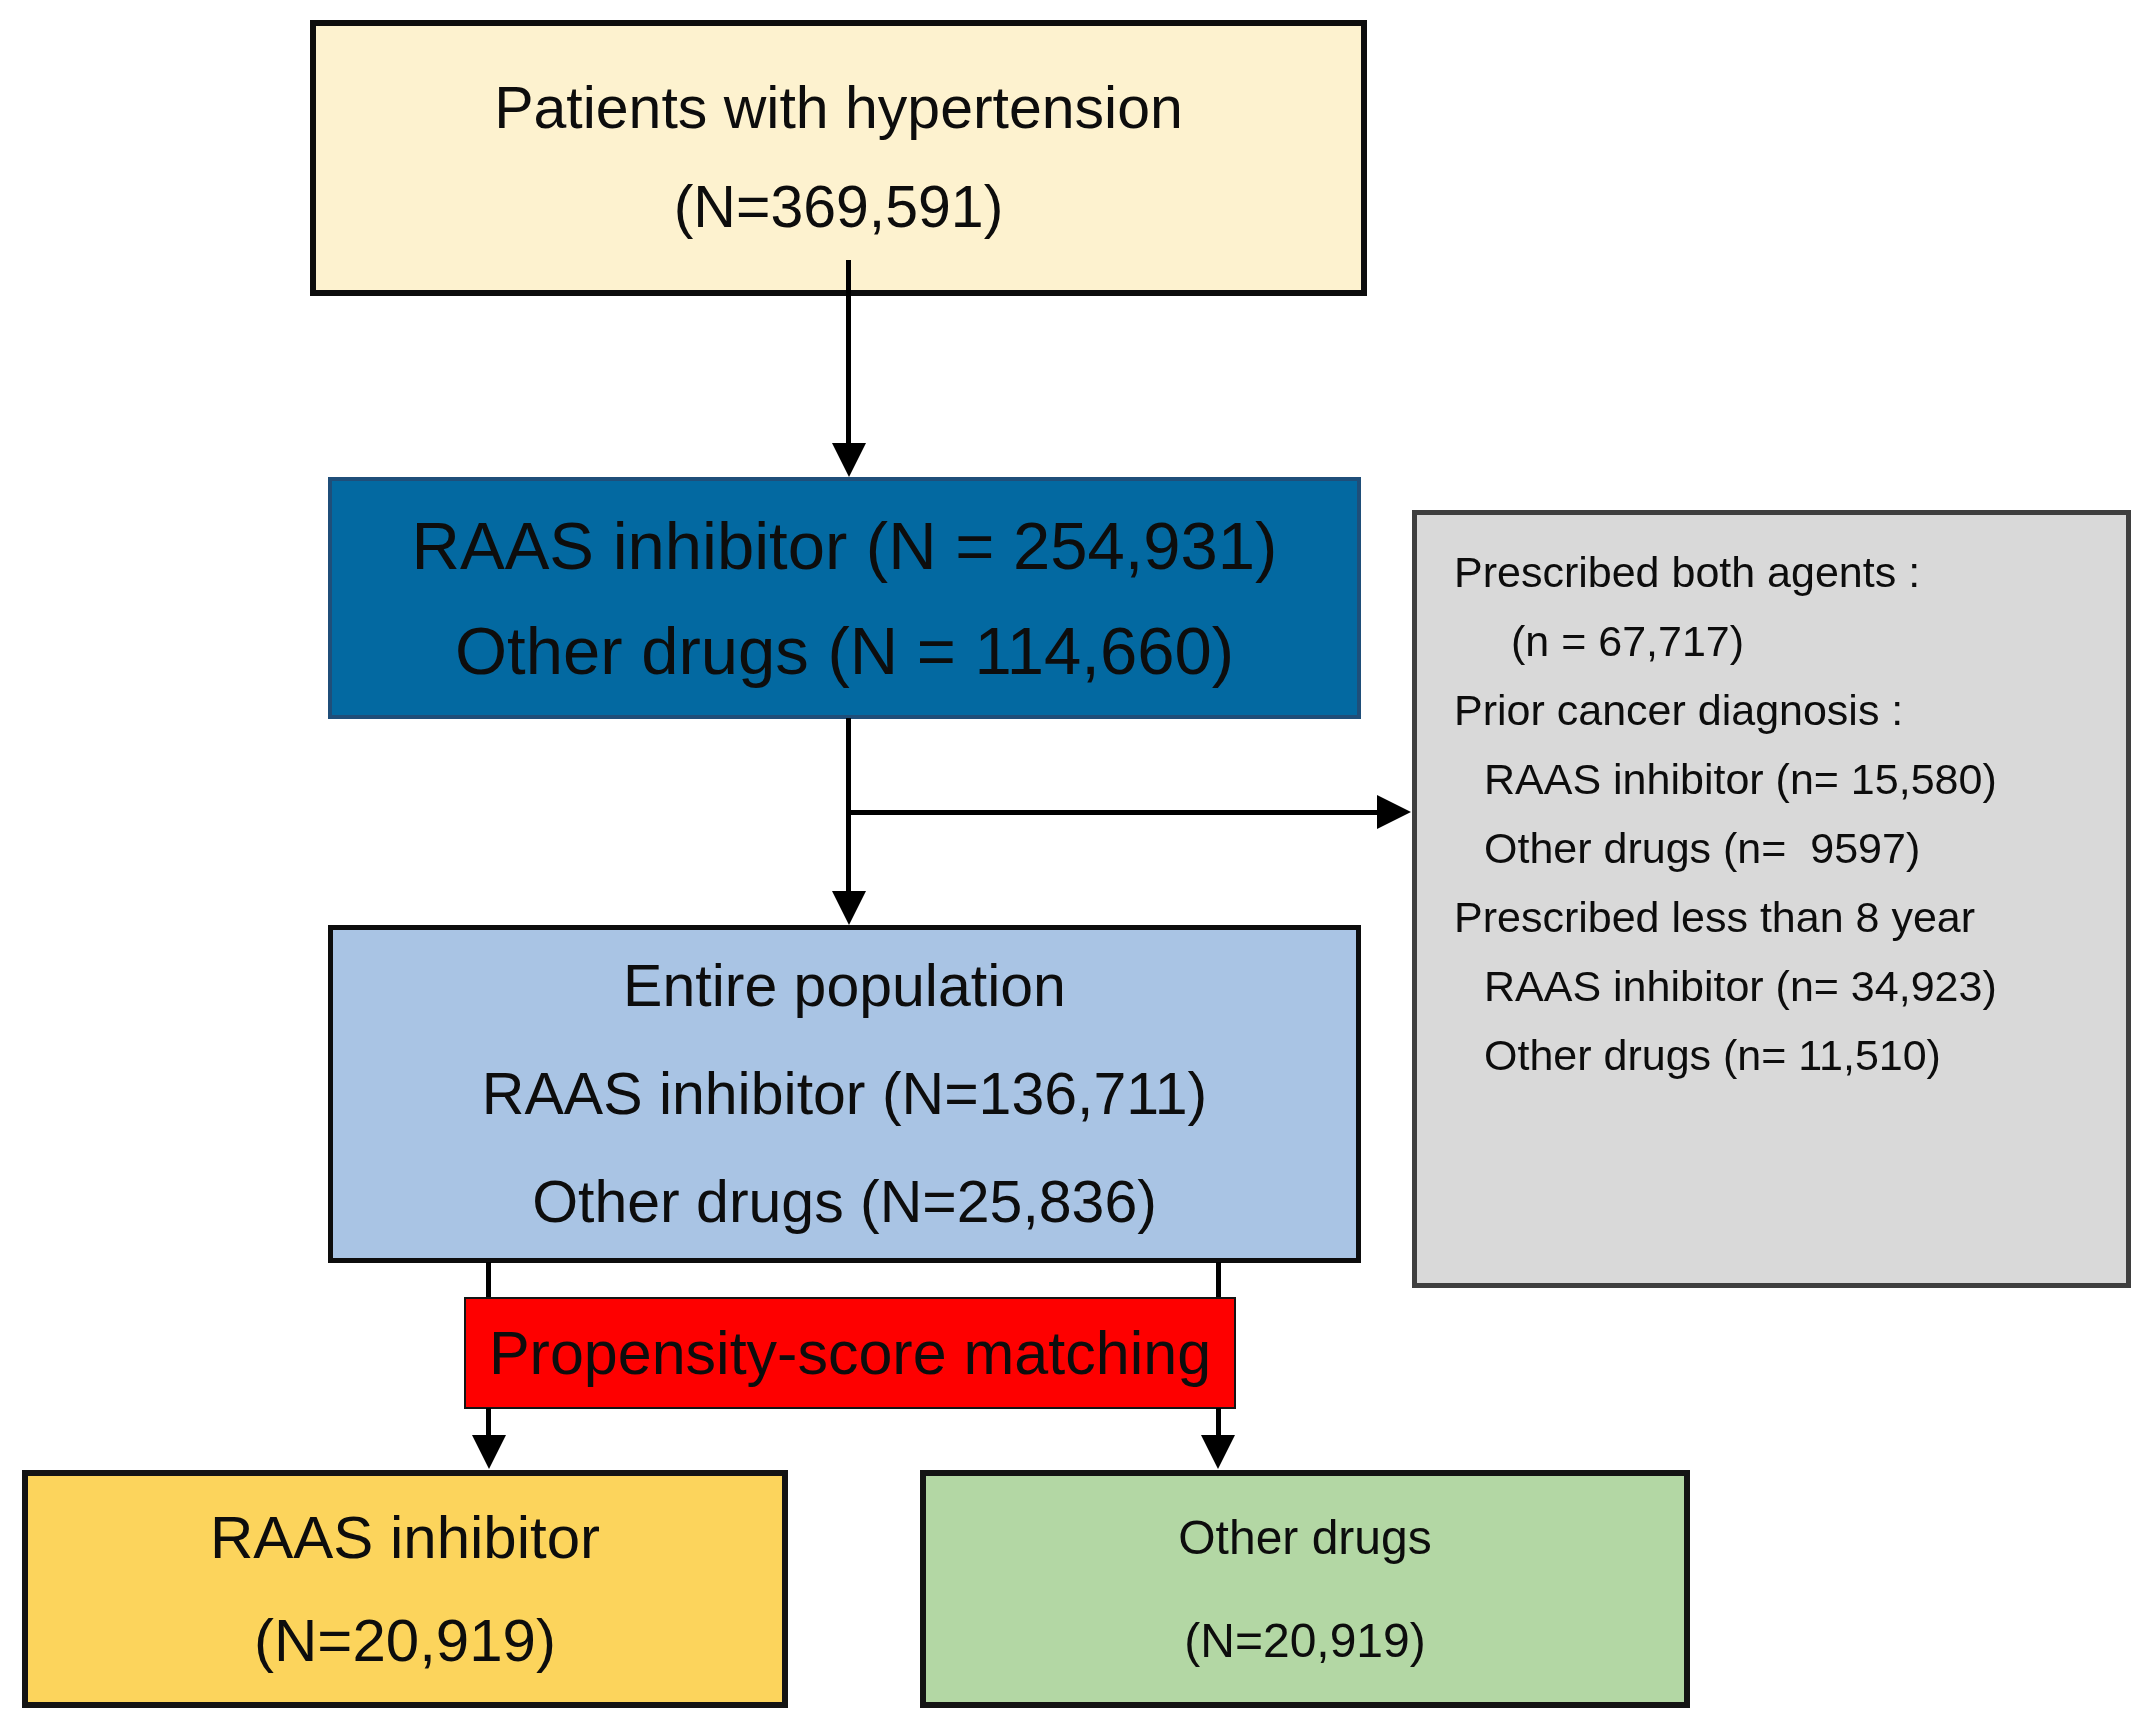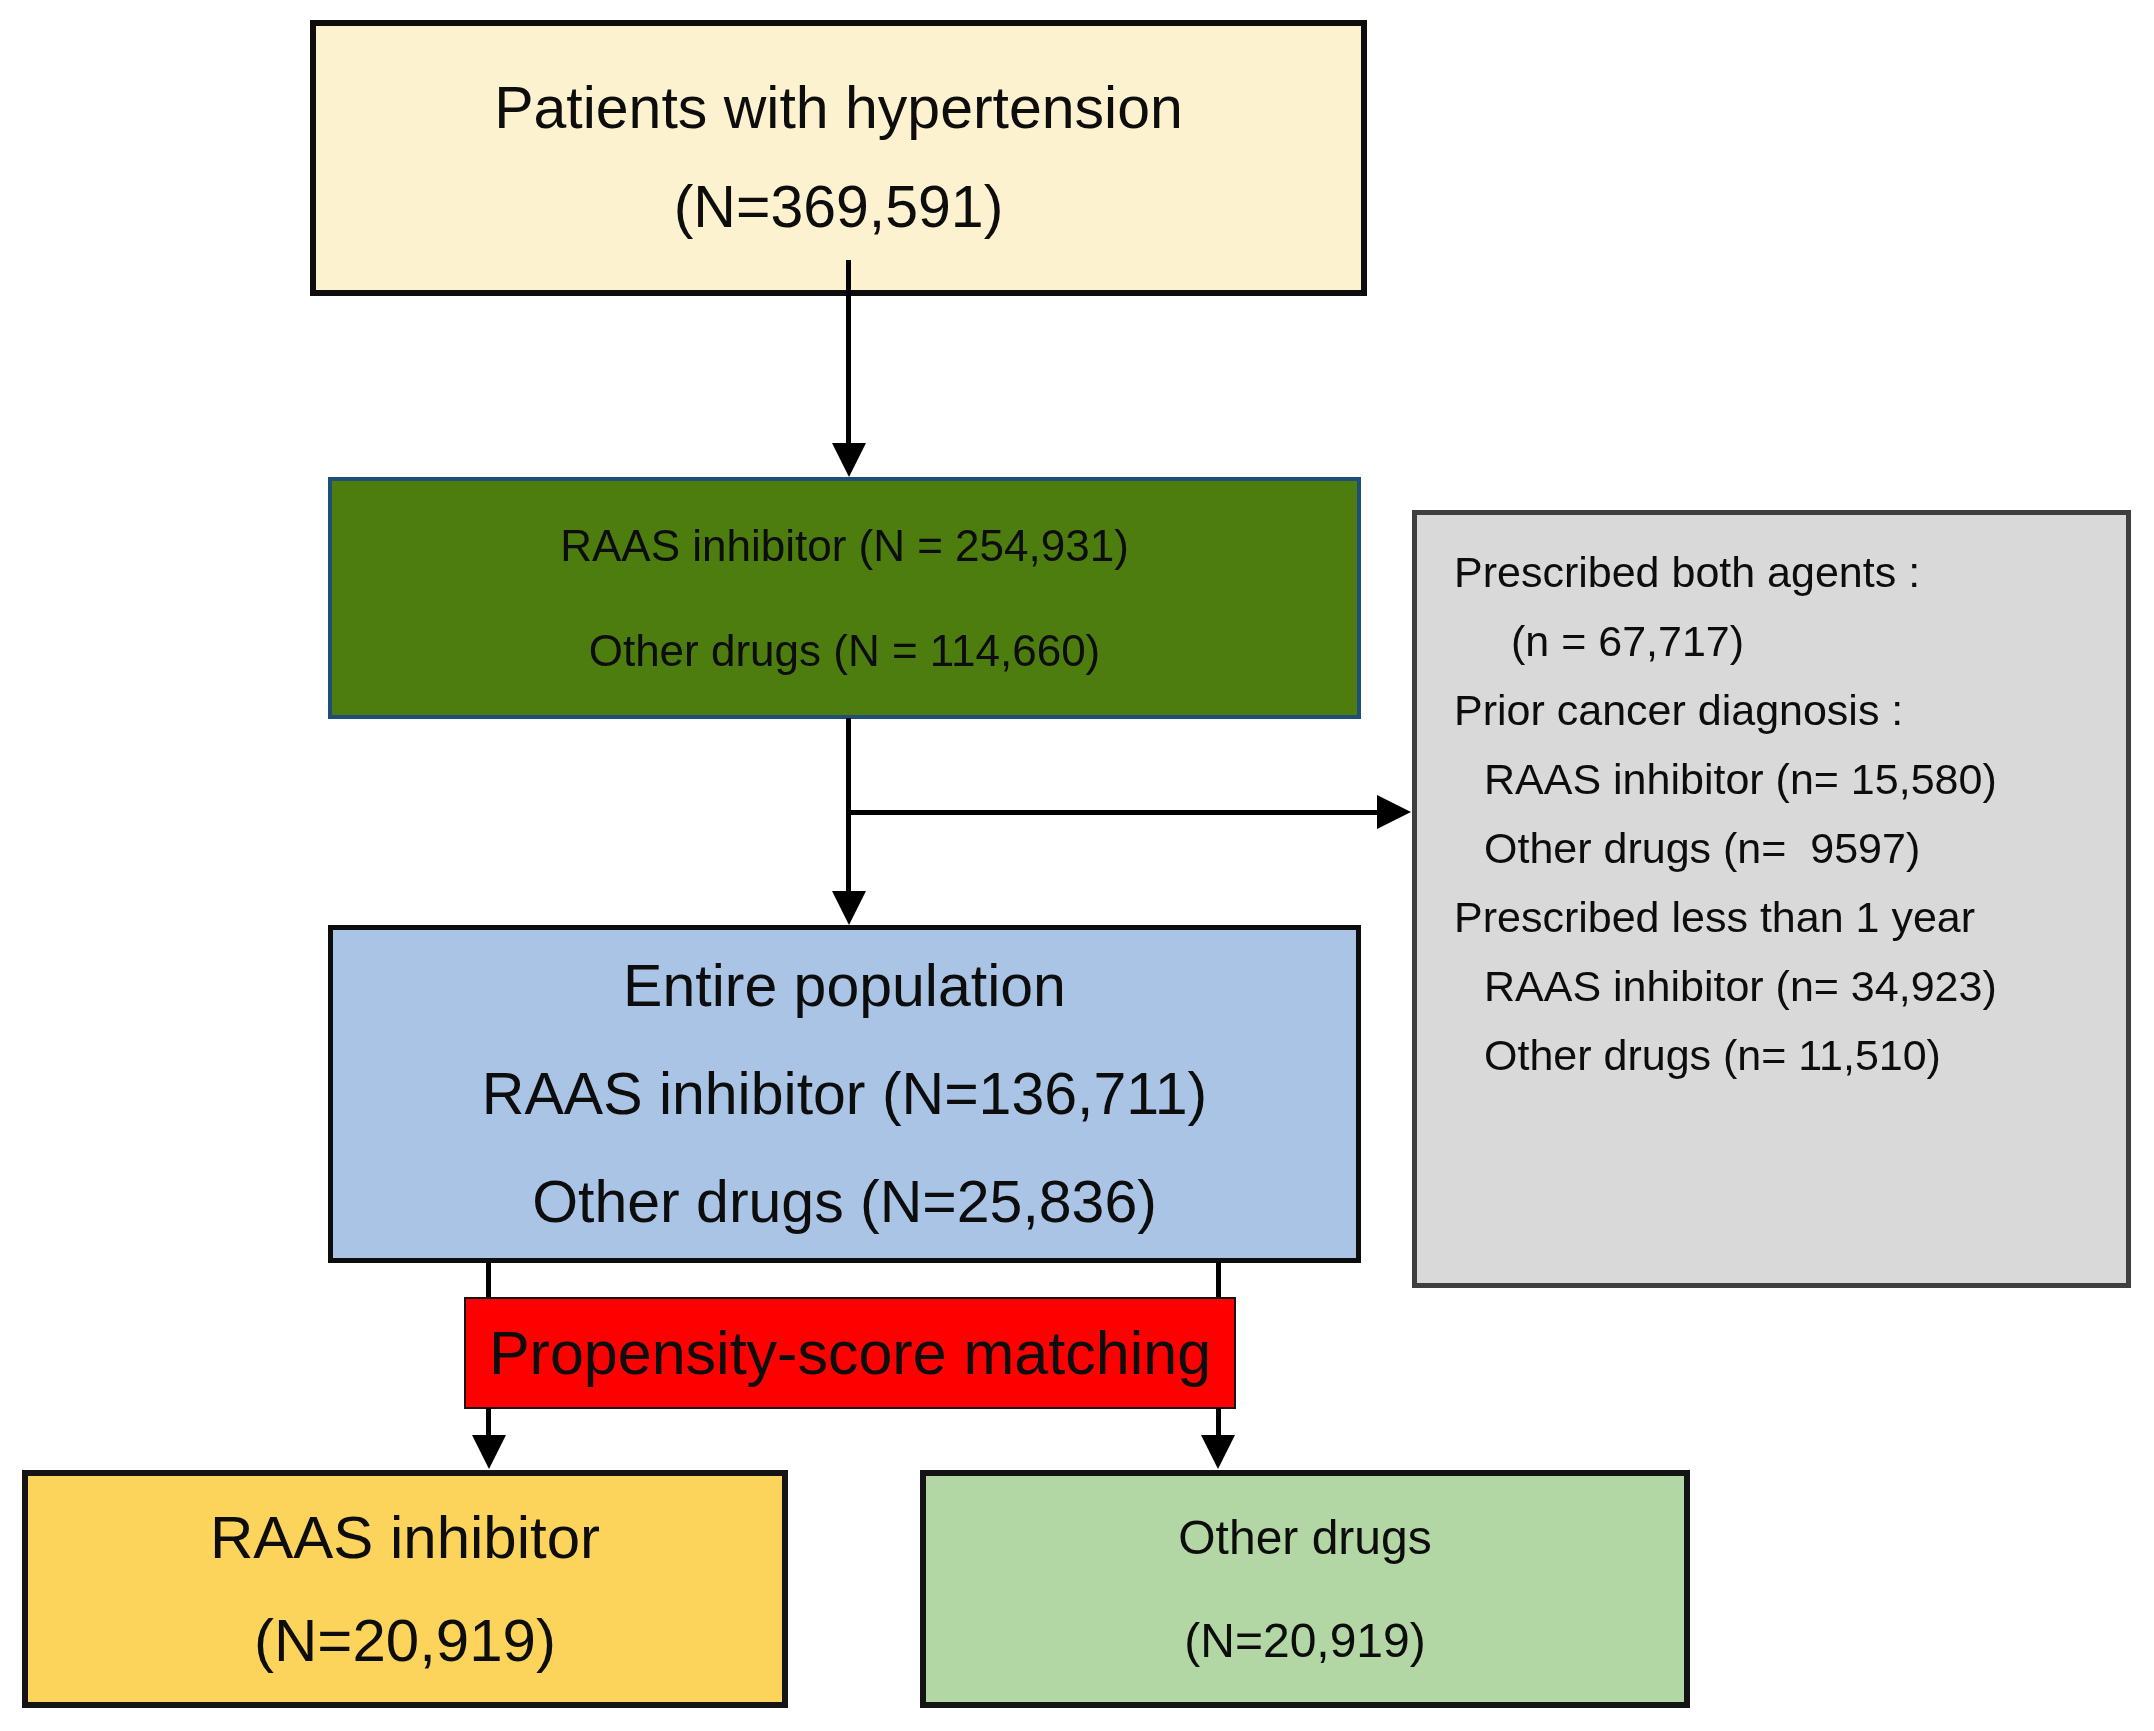--- a/index.html
+++ b/index.html
@@ -25,22 +25,22 @@
 
   
   .box-hypertension {
     left: 310px; top: 20.4px; width: 1057px; height: 276px;
     background: #fdf2cf; border: 6.2px solid #0d0d0d;
     font-size: 59px; line-height: 99px;
   }
   
   .box-initial {
     left: 328px; top: 477px; width: 1033px; height: 242px;
-    background: #4d7c0f; border: 4.4px solid #1f4e79;
-    font-size: 44px; line-height: 105px;
+    background: #0369a1; border: 4.4px solid #1f4e79;
+    font-size: 67px; line-height: 105px;
   }
   
   .box-exclusions {
     left: 1412px; top: 510px; width: 719px; height: 778px;
     background: #d9d9d9; border: 5.3px solid #3f3f3f;
     justify-content: flex-start; align-items: flex-start; text-align: left;
     padding: 23px 17.7px 0 37px;
     font-size: 43px; line-height: 69px;
   }
   .box-exclusions .indent-a { padding-left: 57px; }
@@ -121,21 +121,21 @@
   <div class="ah ah-down ah-into-pop"></div>
   <div class="hline line-branch-right"></div>
   <div class="ah ah-right ah-into-excl"></div>
 
   <div class="box box-exclusions">
     <span class="bl">Prescribed both agents :</span>
     <span class="bl indent-a">(n = 67,717)</span>
     <span class="bl">Prior cancer diagnosis :</span>
     <span class="bl indent-b">RAAS inhibitor (n= 15,580)</span>
     <span class="bl indent-b">Other drugs (n=  9597)</span>
-    <span class="bl">Prescribed less than 1 year</span>
+    <span class="bl">Prescribed less than 8 year</span>
     <span class="bl indent-b">RAAS inhibitor (n= 34,923)</span>
     <span class="bl indent-b">Other drugs (n= 11,510)</span>
   </div>
 
   <div class="box box-population">
     <span class="bl">Entire population</span>
     <span class="bl">RAAS inhibitor (N=136,711)</span>
     <span class="bl">Other drugs (N=25,836)</span>
   </div>
 

